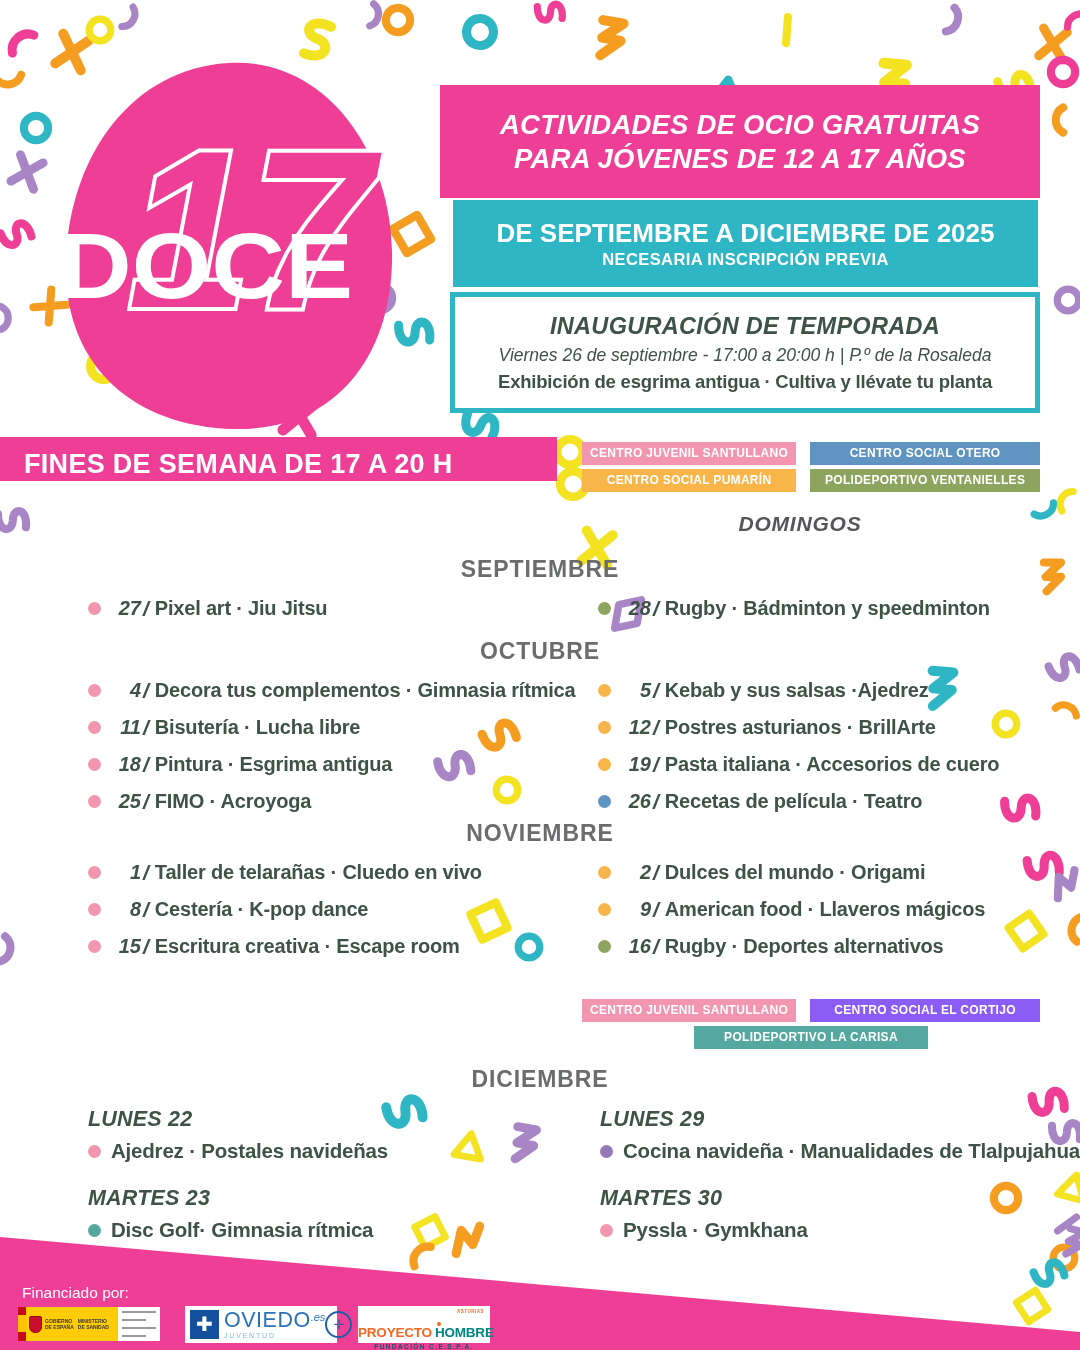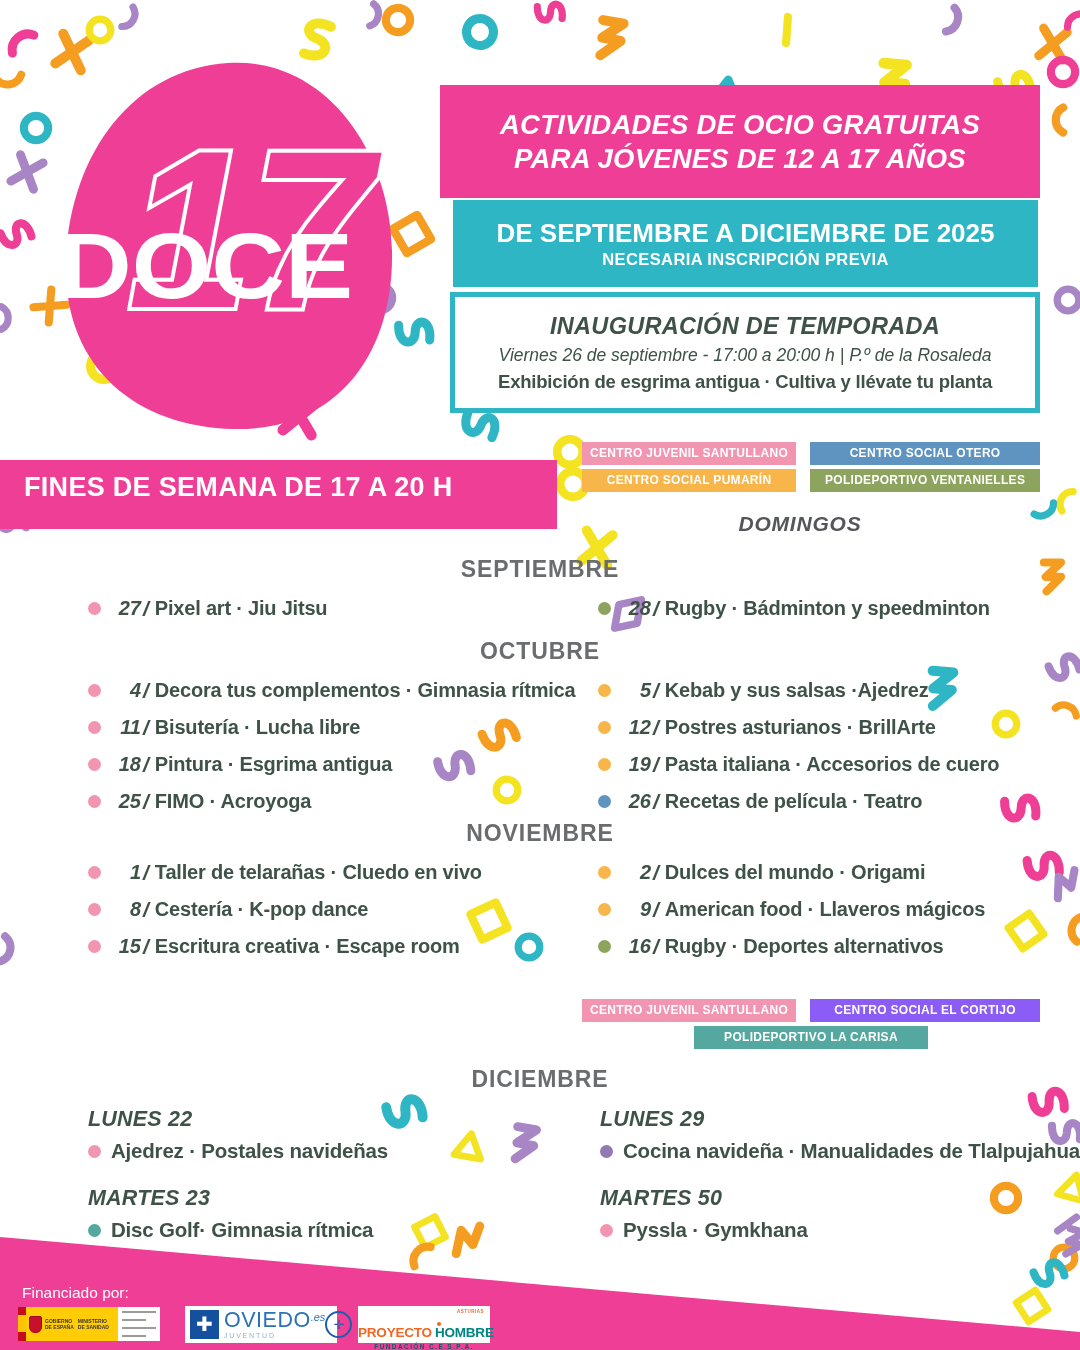--- a/index.html
+++ b/index.html
@@ -21,21 +21,21 @@
   .inaug{position:absolute;left:450px;top:292px;width:590px;height:121px;background:#fff;
     box-sizing:border-box;z-index:2;display:flex;flex-direction:column;justify-content:center;
     align-items:center;gap:5px;text-align:center;}
   .inaug-title{font-style:italic;font-weight:700;font-size:23.5px;letter-spacing:.3px;}
   .inaug-when{font-style:italic;font-size:17.5px;}
   .inaug-details{font-weight:700;font-size:18.5px;letter-spacing:-.2px;}
 
   
   .band{position:absolute;left:0;box-sizing:border-box;color:#fff;font-weight:700;font-size:27px;
     padding-left:24px;letter-spacing:.3px;z-index:2;}
-  .weekend-band{top:460px;width:557px;height:69px;line-height:54px;}
+  .weekend-band{top:437px;width:557px;height:44px;line-height:54px;}
   .navidad-band{top:998px;width:557px;height:52px;line-height:52px;}
 
   
   .venues{position:absolute;left:582px;width:458px;z-index:2;}
   #weekend-venues{top:442px;} #christmas-venues{top:999px;}
   .vrow{display:flex;gap:14px;margin-bottom:4px;}
   .vrow.single{justify-content:center;}
   .badge{height:23px;line-height:23px;text-align:center;color:#fff;font-weight:700;font-size:12px;
     letter-spacing:.3px;white-space:nowrap;}
   .badge.w0{width:218px;} .badge.w1{width:234px;}
@@ -366,21 +366,21 @@
         </div>
       <div class="dec-colR" id="dec-right">
           <div class="dec-group">
             <div class="dec-day" style="color: rgb(62, 82, 71);">LUNES 29</div>
             <div class="dec-row">
               <i class="dot" style="background: rgb(147, 121, 181);"></i>
               <span class="txt" style="color: rgb(62, 82, 71);">Cocina navideña · Manualidades de Tlalpujahua</span>
             </div>
           </div>
           <div class="dec-group">
-            <div class="dec-day" style="color: rgb(62, 82, 71);">MARTES 50</div>
+            <div class="dec-day" style="color: rgb(62, 82, 71);">MARTES 30</div>
             <div class="dec-row">
               <i class="dot" style="background: rgb(242, 149, 177);"></i>
               <span class="txt" style="color: rgb(62, 82, 71);">Pyssla · Gymkhana</span>
             </div>
           </div>
         </div>
     </div>
   </div>
 
   <div class="footer-band" id="footer-band" style="background: rgb(238, 62, 150);"></div>

